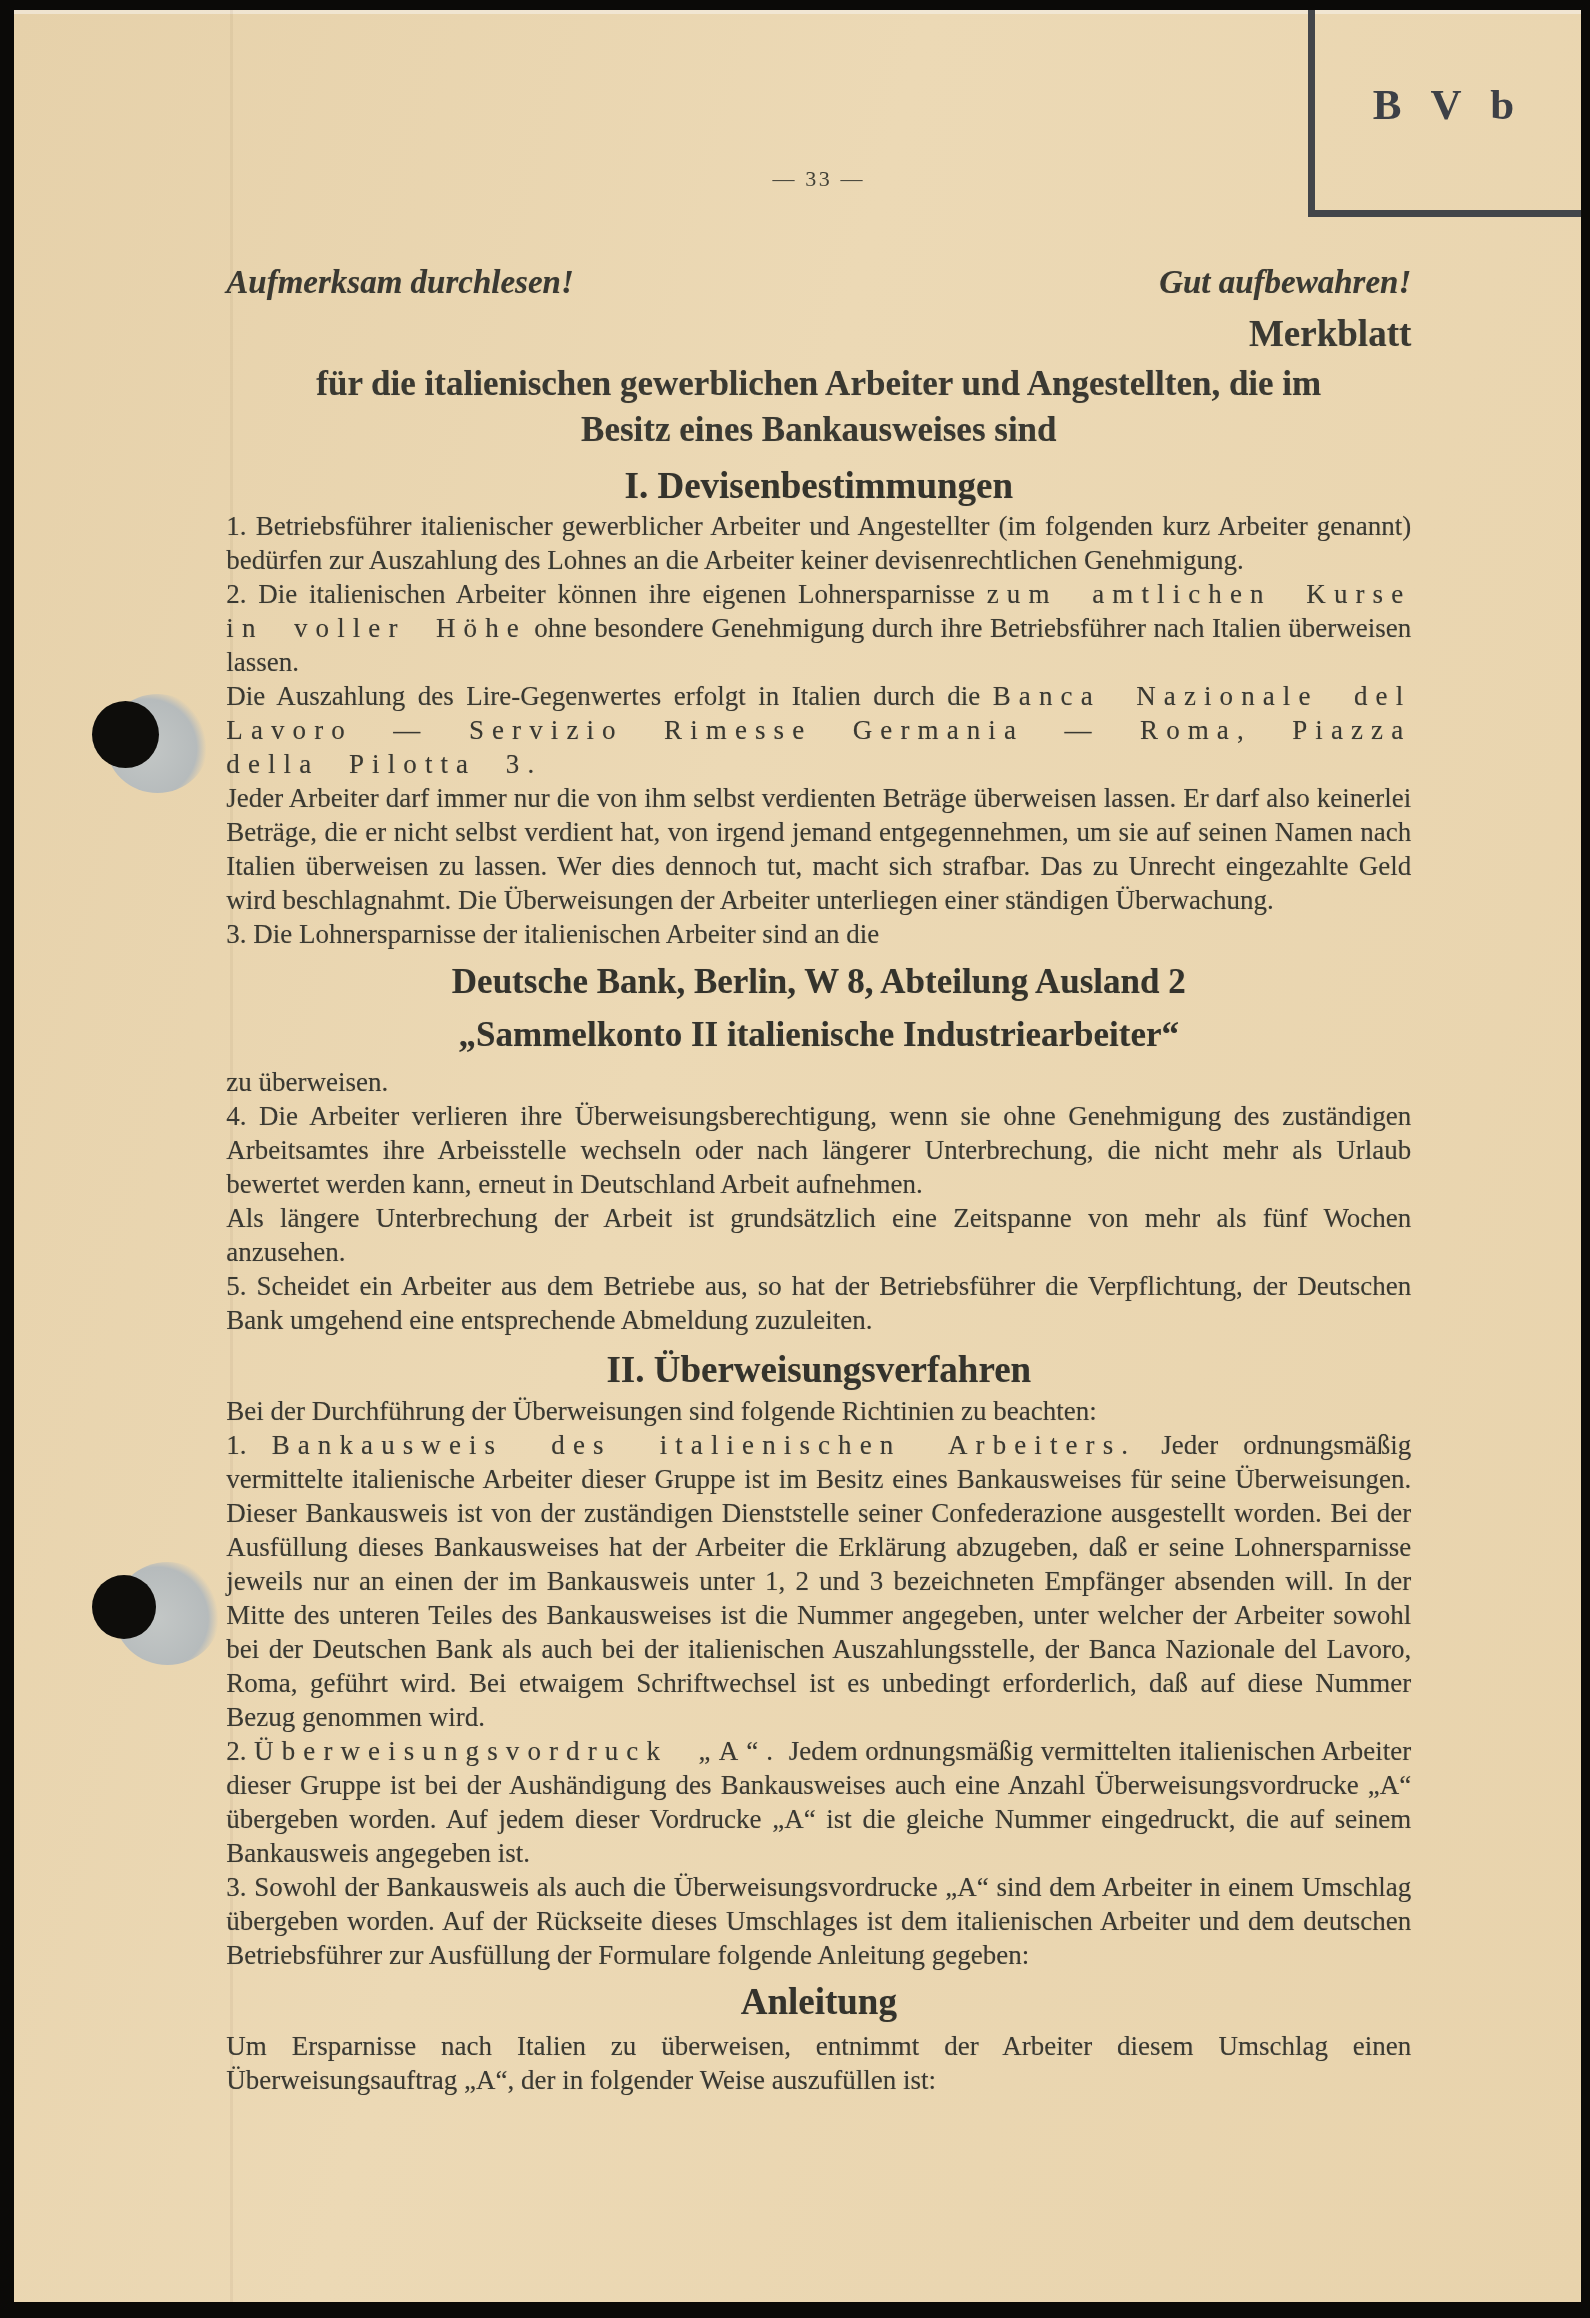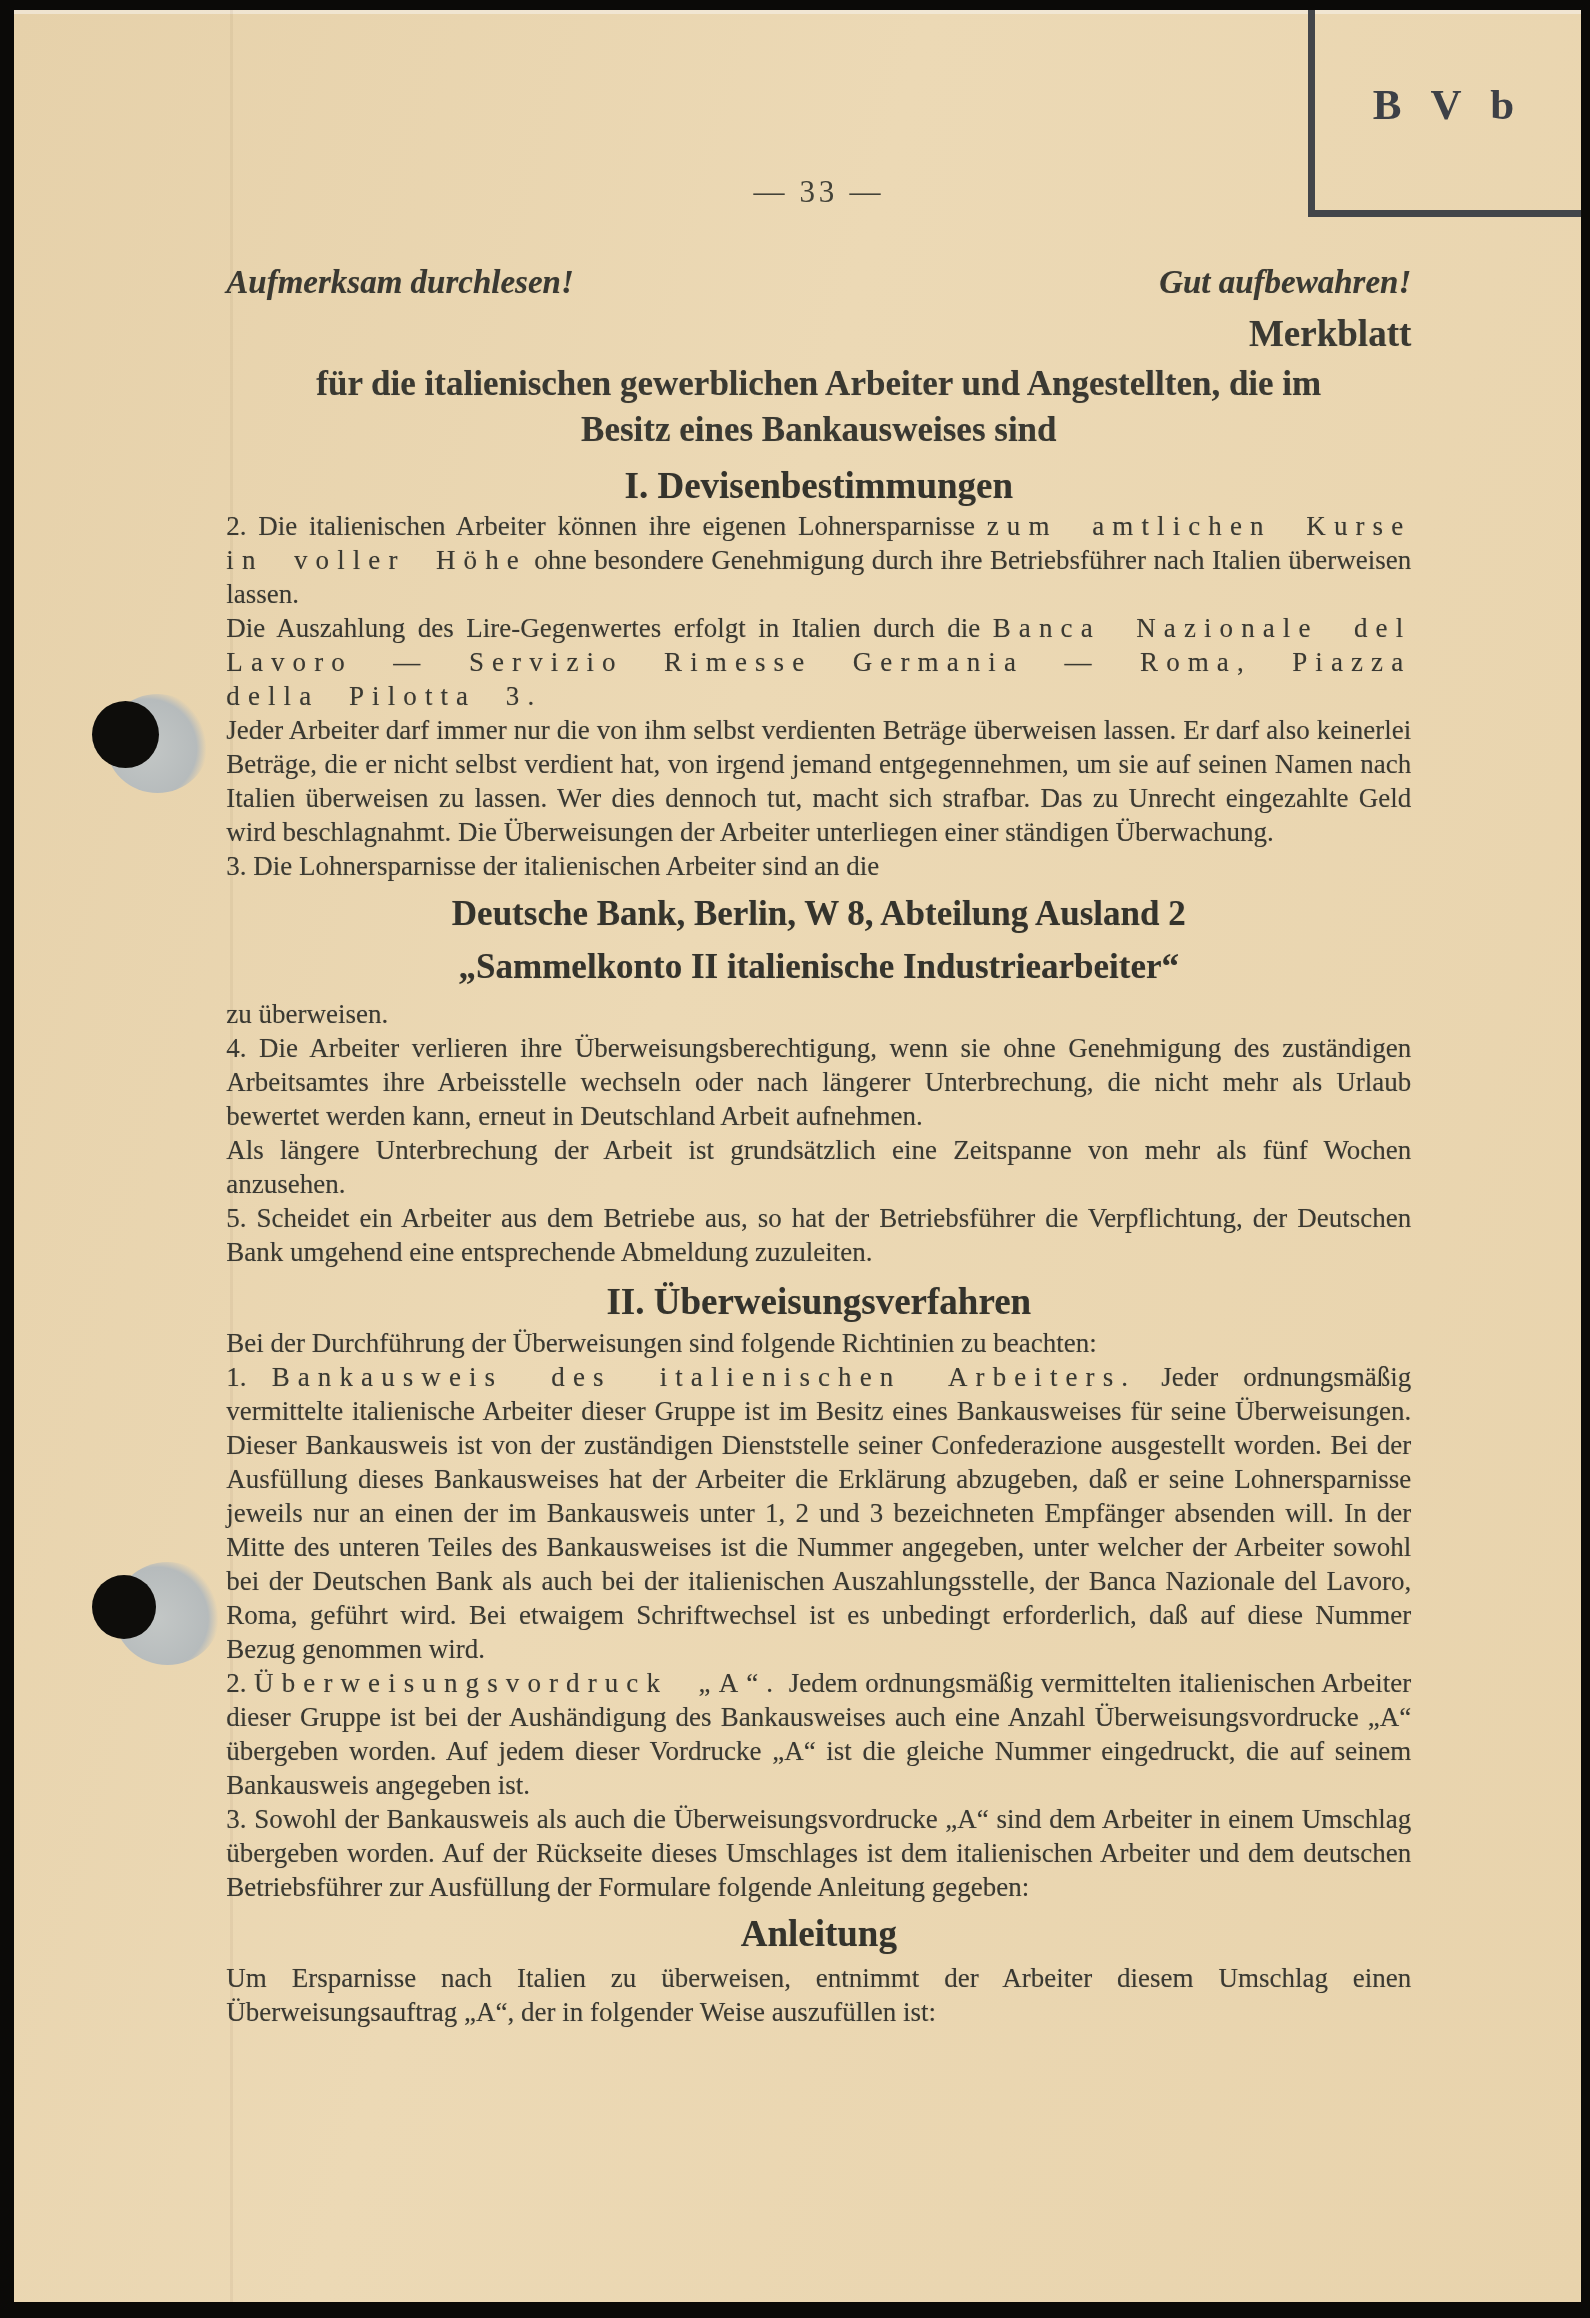--- a/index.html
+++ b/index.html
@@ -28,22 +28,22 @@
   .corner-box{
     position:absolute;top:0;left:1294px;right:0;height:200px;
     border-left:7.2px solid #43464a;border-bottom:7.2px solid #43464a;
     display:flex;align-items:center;justify-content:center;
   }
   .corner-box .tag{
     font-weight:bold;font-size:43px;letter-spacing:0.22em;color:#3d4046;
     transform:translateY(-4.8px);
   }
   .page-number{
-    position:absolute;left:212px;top:164px;width:1185px;
-    text-align:center;font-size:31px;color:#434238;letter-spacing:0.12em;
+    position:absolute;left:212px;top:156px;width:1185px;
+    text-align:center;font-size:22px;color:#434238;letter-spacing:0.12em;
   }
   .content{
     position:absolute;left:212px;top:253px;width:1185px;
     text-shadow:0 0 0.8px rgba(58,56,48,0.35);
   }
   .hdr-row{
     display:flex;justify-content:space-between;align-items:baseline;
     font-weight:bold;font-size:33px;line-height:1.2;font-style:italic;
   }
   .doc-title{
@@ -101,20 +101,21 @@
       <span>Aufmerksam durchlesen!</span>
       <span>Gut aufbewahren!</span>
     </div>
     <div class="doc-title">Merkblatt</div>
     <div class="doc-subtitle">
       <div>für die italienischen gewerblichen Arbeiter und Angestellten, die im</div>
       <div>Besitz eines Bankausweises sind</div>
     </div>
     <div>
         <div class="section-heading">I. Devisenbestimmungen</div>
+        <p class="body"><span>1. Betriebsführer italienischer gewerblicher Arbeiter und Angestellter (im folgenden kurz Arbeiter genannt) bedürfen zur Auszahlung des Lohnes an die Arbeiter keiner devisenrechtlichen Genehmigung.</span></p>
         <p class="body"><span>2. Die italienischen Arbeiter können ihre eigenen Lohnersparnisse </span><span class="sperr">zum amtlichen Kurse in voller Höhe</span><span> ohne besondere Genehmigung durch ihre Betriebsführer nach Italien überweisen lassen.</span></p>
         <p class="body"><span>Die Auszahlung des Lire-Gegenwertes erfolgt in Italien durch die </span><span class="sperr">Banca Nazionale del Lavoro — Servizio Rimesse Germania — Roma, Piazza della Pilotta 3.</span></p>
         <p class="body"><span>Jeder Arbeiter darf immer nur die von ihm selbst verdienten Beträge überweisen lassen. Er darf also keinerlei Beträge, die er nicht selbst verdient hat, von irgend jemand entgegennehmen, um sie auf seinen Namen nach Italien überweisen zu lassen. Wer dies dennoch tut, macht sich strafbar. Das zu Unrecht eingezahlte Geld wird beschlagnahmt. Die Überweisungen der Arbeiter unterliegen einer ständigen Überwachung.</span></p>
         <p class="body"><span>3. Die Lohnersparnisse der italienischen Arbeiter sind an die</span></p>
         <p class="bank-line"><span>Deutsche Bank, Berlin, W 8, Abteilung Ausland 2</span></p>
         <p class="bank-line"><span>„Sammelkonto II italienische Industriearbeiter“</span></p>
         <p class="body"><span>zu überweisen.</span></p>
         <p class="body"><span>4. Die Arbeiter verlieren ihre Überweisungsberechtigung, wenn sie ohne Genehmigung des zuständigen Arbeitsamtes ihre Arbeisstelle wechseln oder nach längerer Unterbrechung, die nicht mehr als Urlaub bewertet werden kann, erneut in Deutschland Arbeit aufnehmen.</span></p>
         <p class="body"><span>Als längere Unterbrechung der Arbeit ist grundsätzlich eine Zeitspanne von mehr als fünf Wochen anzusehen.</span></p>
         <p class="body"><span>5. Scheidet ein Arbeiter aus dem Betriebe aus, so hat der Betriebsführer die Verpflichtung, der Deutschen Bank umgehend eine entsprechende Abmeldung zuzuleiten.</span></p>

